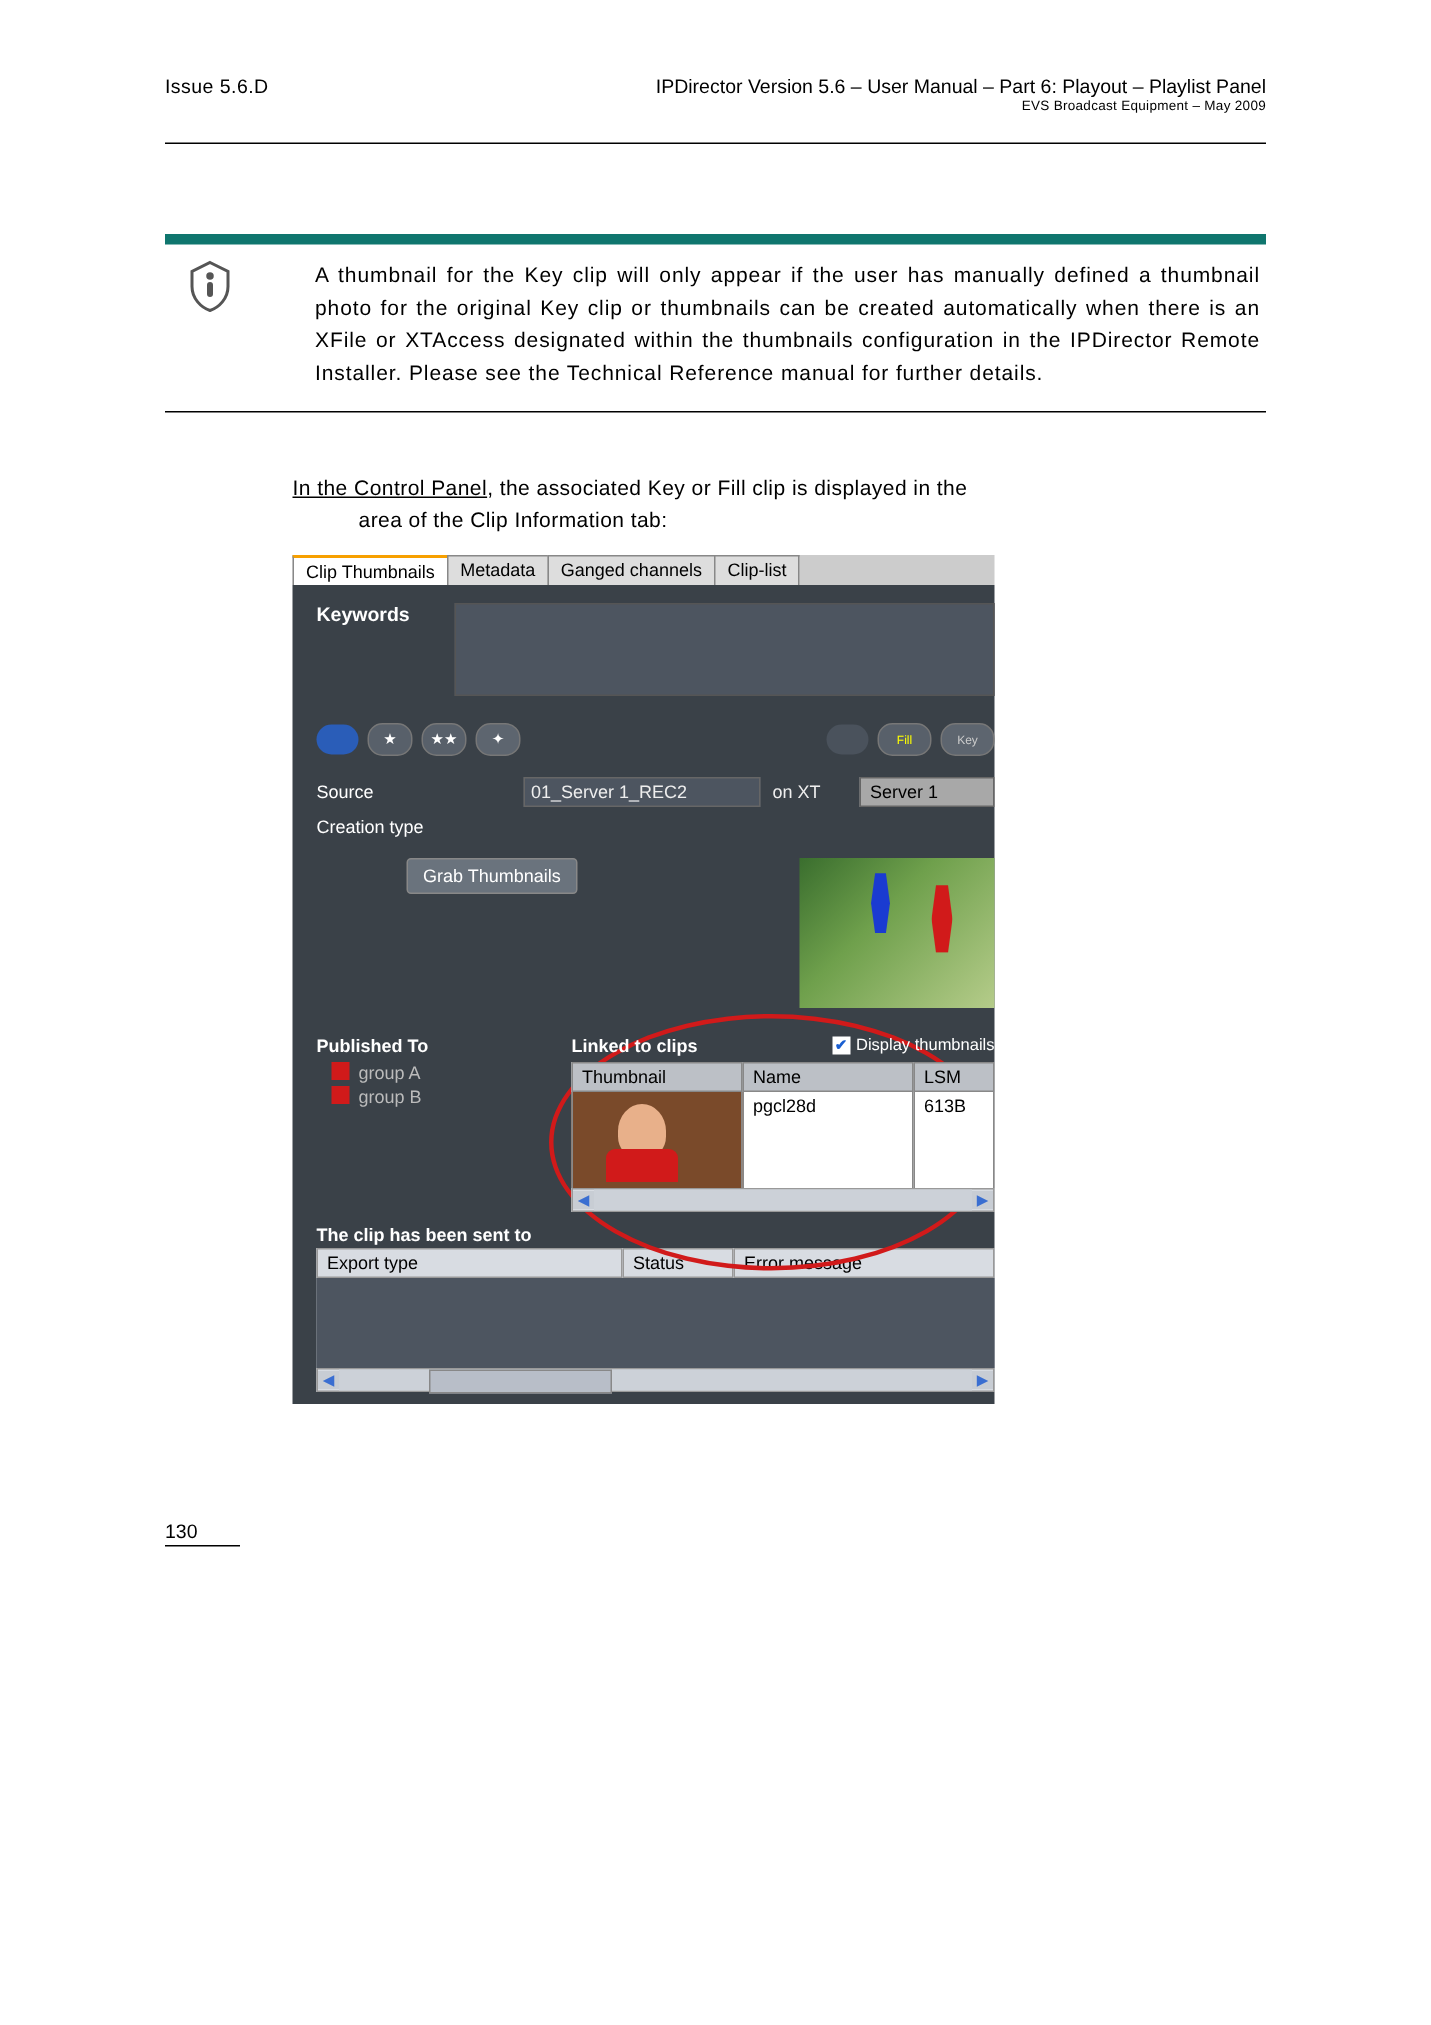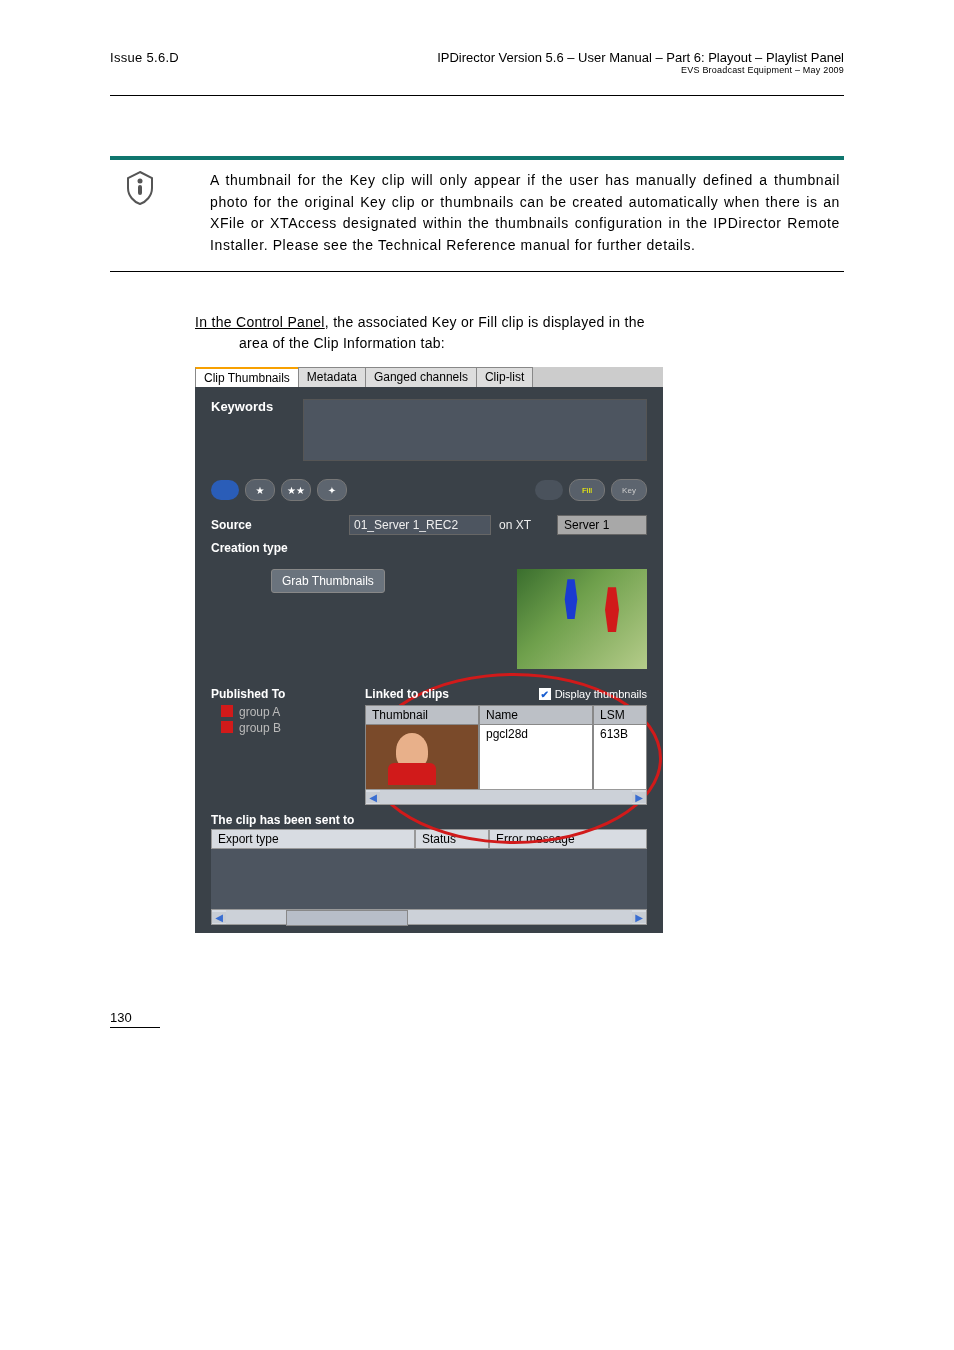--- a/index.html
+++ b/index.html
@@ -27,21 +27,21 @@
   .header-right {
     text-align: right;
     font-size: 13px;
   }
   .header-right-sub {
     font-size: 9px;
     letter-spacing: 0.2px;
   }
   .note-block {
     margin-top: 60px;
-    border-top: 4px solid #0f766e;
+    border-top: 7px solid #0f766e;
     border-bottom: 1px solid #000;
     padding: 10px 0 14px 0;
     display: flex;
     align-items: flex-start;
     gap: 20px;
   }
   .note-icon {
     width: 40px;
     text-align: center;
     padding-left: 10px;
@@ -91,21 +91,21 @@
     margin-right: -1px;
     cursor: default;
   }
   .tab.active {
     background: #fff;
     border-top: 2px solid #f7a000;
   }
   .panel-inner {
     background: #3a4148;
     color: #fff;
-    padding: 12px 16px 8px 16px;
+    padding: 12px 0 8px 16px;
     font-size: 11px;
   }
   .kw-row {
     display: flex;
     align-items: flex-start;
     gap: 30px;
   }
   .kw-label {
     font-weight: bold;
     font-size: 13px;
@@ -135,21 +135,21 @@
   .pill.grey2 { background: #5d656f; border: 1px solid #777; }
   .pill.dark { background: #4a525c; }
   .star { color: #fff; font-size: 10px; }
   .infogrid {
     margin-top: 14px;
     display: grid;
     grid-template-columns: 130px 1fr 50px 90px;
     gap: 6px 8px;
     align-items: center;
   }
-  .infogrid .lbl { font-weight: bold; font-size: 12px; color: #fff; }
+  .infogrid .lbl { font-weight: normal; font-size: 12px; color: #fff; }
   .infogrid .val {
     background: #4d5560;
     border: 1px solid #666;
     padding: 2px 4px;
     font-size: 12px;
     color: #eee;
   }
   .onxt { font-size: 12px; color: #eee; }
   .serverbtn {
     background: #a8a8a8;

